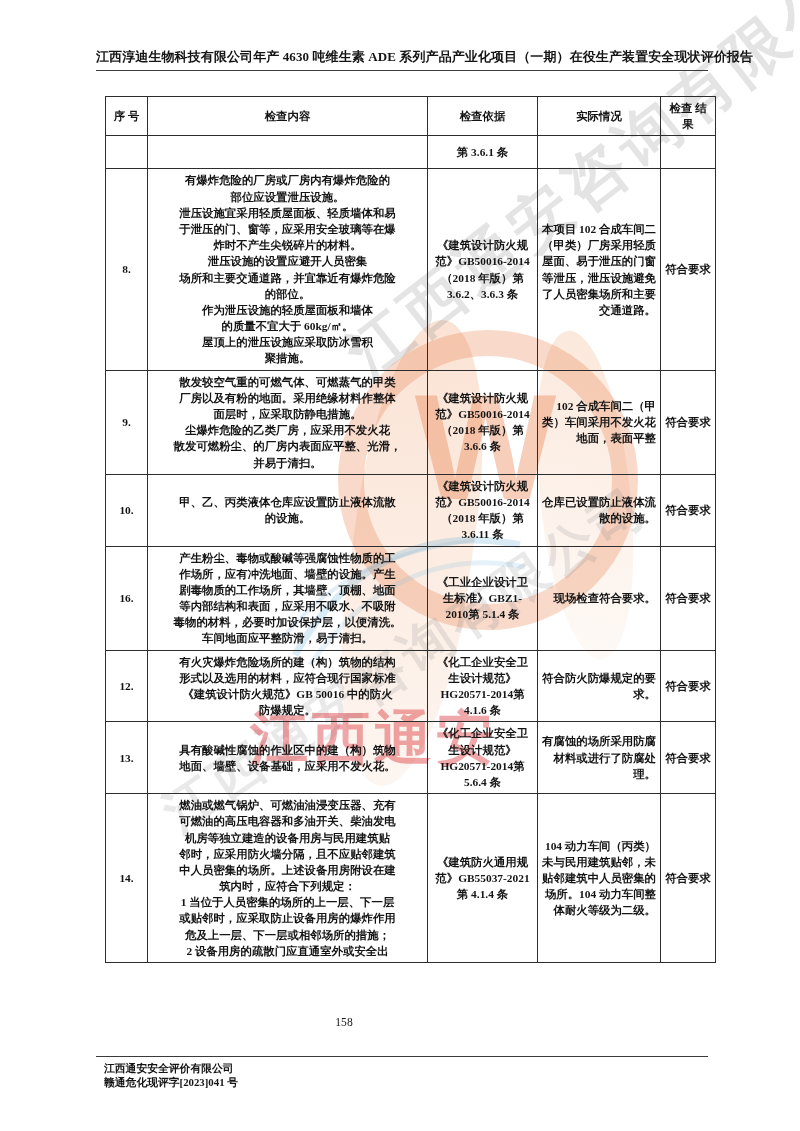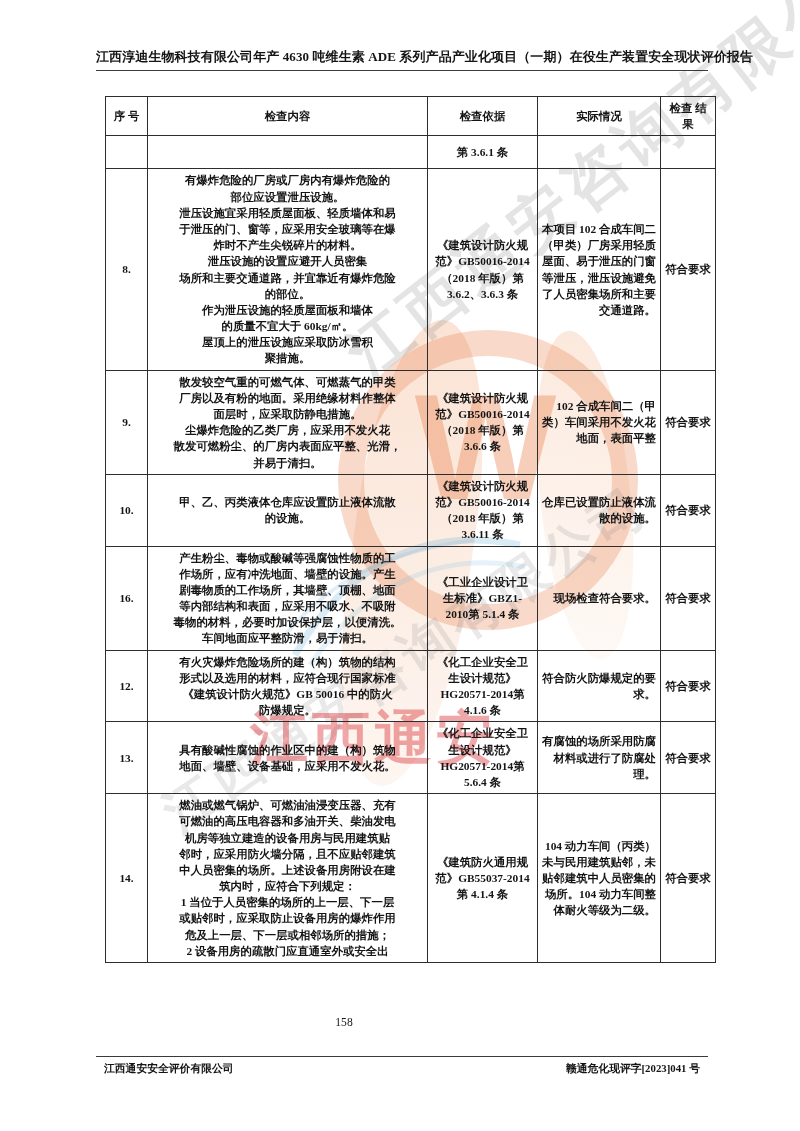--- a/index.html
+++ b/index.html
@@ -230,20 +230,21 @@
     margin-bottom: 5px;
   }
   .doc-footer .ftr-row {
     display: flex;
     justify-content: space-between;
     align-items: baseline;
     font-size: 10.8px;
     font-weight: 700;
     color: #141414;
     padding: 0 8px;
+    flex-direction: column;
   }
 </style>
 </head>
 <body>
 
 <div class="page">
 
   <div class="wm-layer">
     <div class="wm-orange-blob"></div>
     <div class="wm-orange-blob2"></div>
@@ -383,21 +384,21 @@
               <span class="line">可燃油的高压电容器和多油开关、柴油发电</span>
               <span class="line">机房等独立建造的设备用房与民用建筑贴</span>
               <span class="line">邻时，应采用防火墙分隔，且不应贴邻建筑</span>
               <span class="line">中人员密集的场所。上述设备用房附设在建</span>
               <span class="line">筑内时，应符合下列规定：</span>
               <span class="line">1 当位于人员密集的场所的上一层、下一层</span>
               <span class="line">或贴邻时，应采取防止设备用房的爆炸作用</span>
               <span class="line">危及上一层、下一层或相邻场所的措施；</span>
               <span class="line">2 设备用房的疏散门应直通室外或安全出</span>
             </td>
-            <td class="basis"><span class="line">《建筑防火通用规</span><span class="line">范》GB55037-2014</span><span class="line">第 4.1.4 条</span></td>
+            <td class="basis"><span class="line">《建筑防火通用规</span><span class="line">范》GB55037-2021</span><span class="line">第 4.1.4 条</span></td>
             <td class="actual"><span class="line">104 动力车间（丙</span><span class="line">类）未与民用建筑</span><span class="line">贴邻，未贴邻建筑</span><span class="line">中人员密集的场</span><span class="line">所。104 动力车间</span><span class="line">整体耐火等级为</span><span class="line">二级。</span></td>
             <td class="result"><span class="line">符合</span><span class="line">要求</span></td>
           </tr>
         </tbody>
     </table>
   </div>
 
   <div class="page-no">158</div>
 
   <div class="doc-footer">

